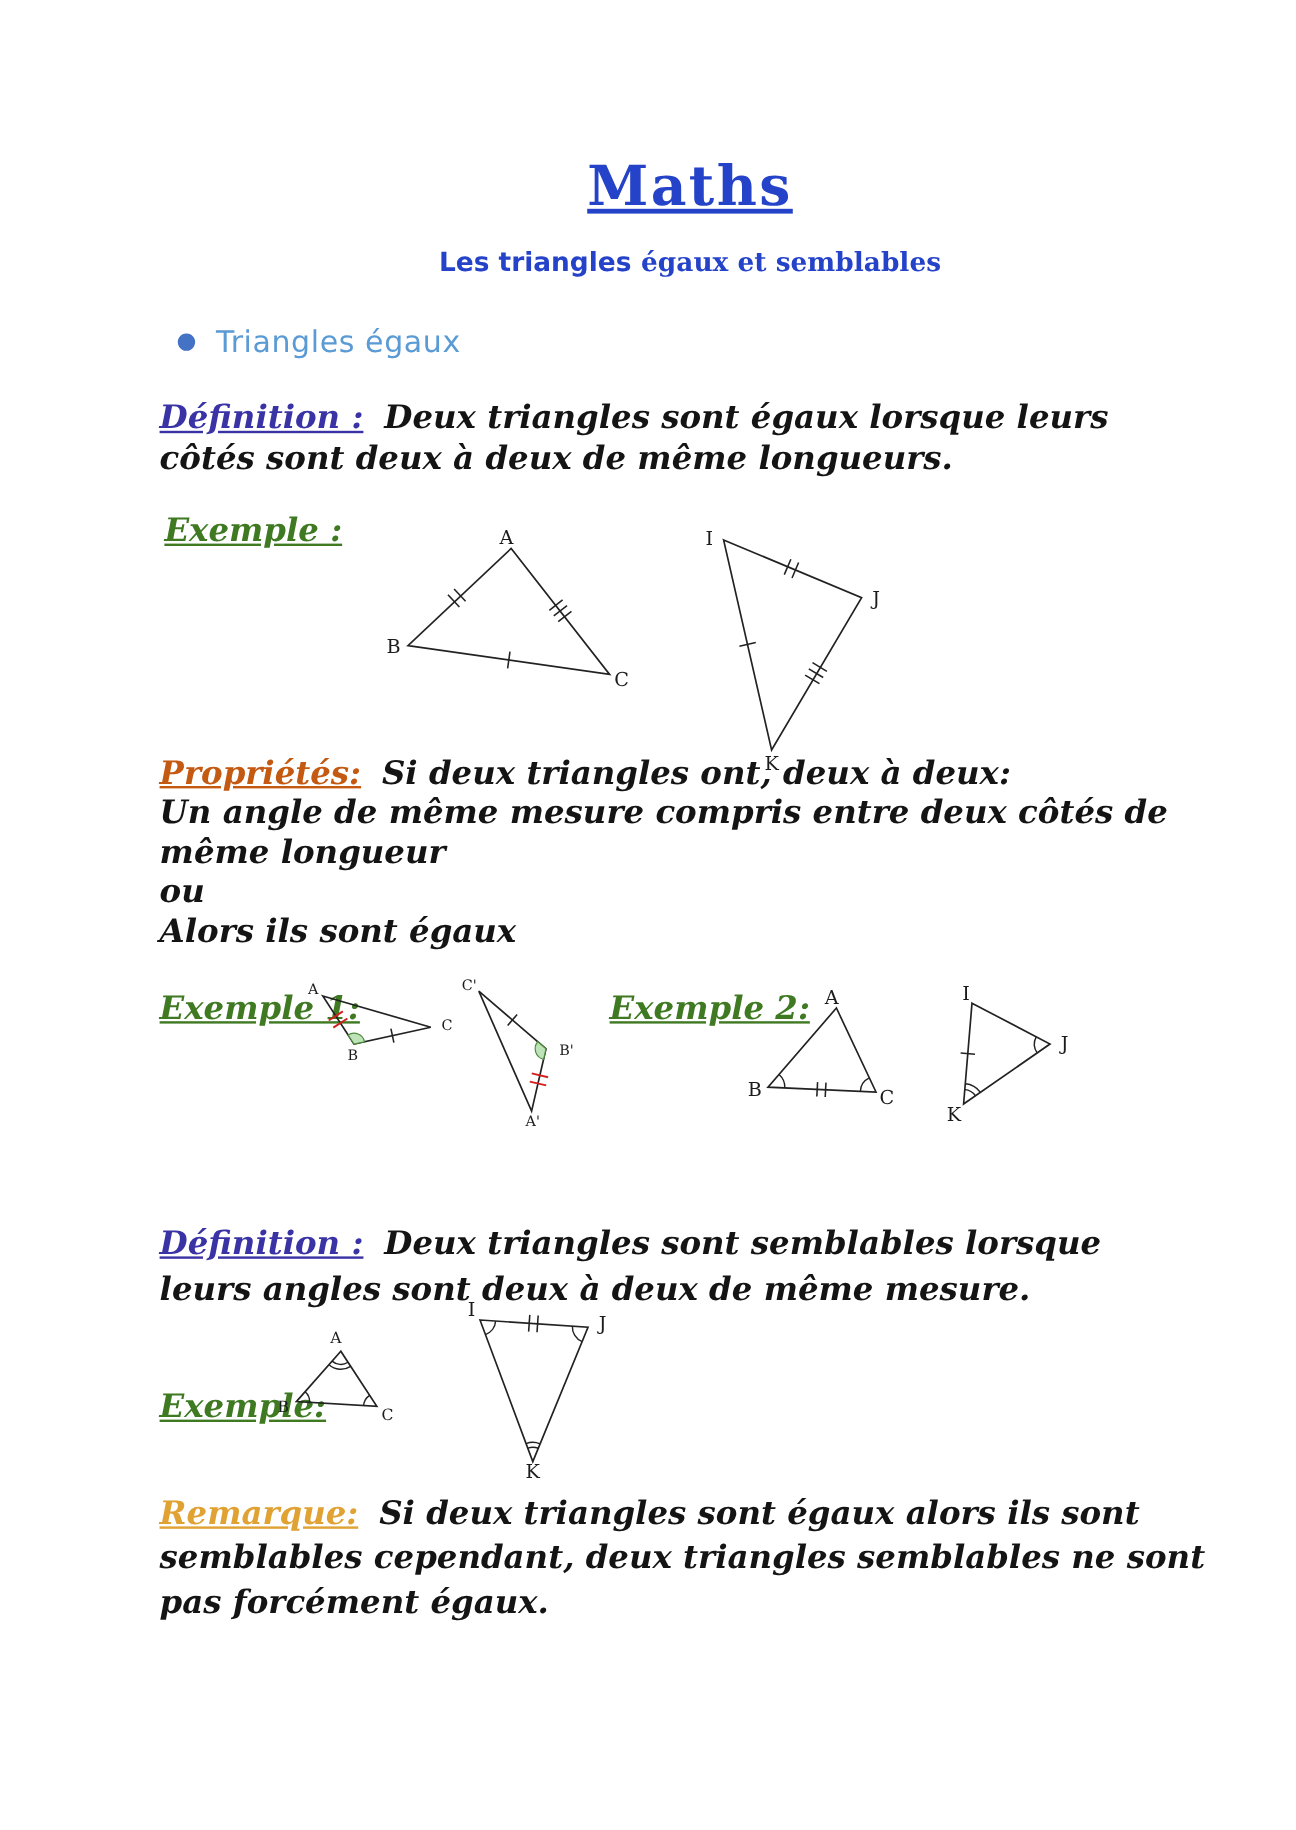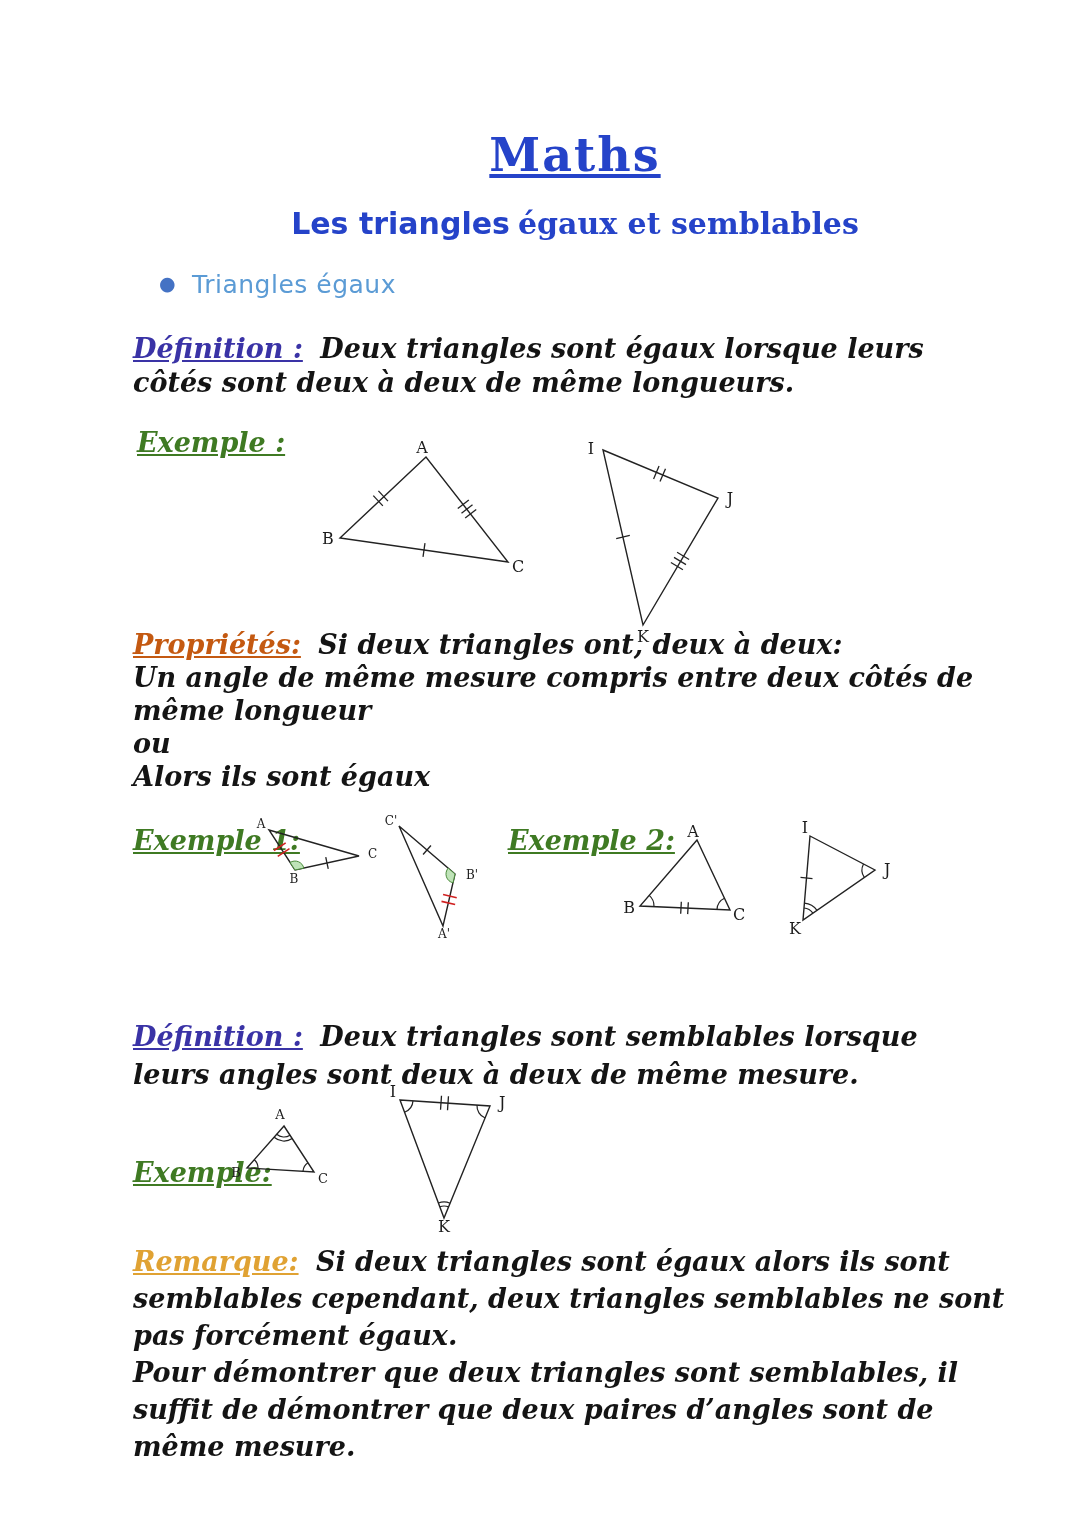--- a/index.html
+++ b/index.html
@@ -11,21 +11,21 @@
   }
   .abs { position:absolute; }
 
   .title {
     font-family:"DejaVu Serif", serif;
     font-size:46px; font-weight:bold; letter-spacing:2px;
     color:#2543c9; text-decoration:underline;
     text-align:center;
   }
   .subtitle {
-    font-size:30px; font-weight:bold; color:#2543c9; text-align:center;
+    font-size:22px; font-weight:bold; color:#2543c9; text-align:center;
   }
   .subtitle .part1 { font-family:"DejaVu Sans", sans-serif; font-weight:600; margin-right:8px; }
   .subtitle .part2 { font-family:"DejaVu Serif", serif; }
 
   .bullet-heading {
     color:#5b9bd5; font-family:"DejaVu Sans", sans-serif;
     font-size:25px; letter-spacing:0.5px;
   }
   .bullet-heading .dot { color:#4472c4; font-size:19px; margin-right:16px; vertical-align:3px; }
 
@@ -57,21 +57,21 @@
 <body>
 
 <div class="page">
 
   <h1 class="abs title" style="left:70px; top:128px; width:1010px;">Maths</h1>
 
   <div class="abs subtitle" style="left:70px; top:206px; width:1010px;">
     <span class="part1">Les triangles</span><span class="part2">égaux et semblables</span>
   </div>
 
-  <div class="abs bullet-heading" style="left:147px; top:270px;margin-left:12px;">
+  <div class="abs bullet-heading" style="left:147px; top:270px;">
     <span class="dot">●</span><span>Triangles égaux</span>
   </div>
 
   <p class="abs para" style="left:133px; top:332px; width:850px;">
     <span class="lbl lbl-def">Définition :</span>
     <span>Deux triangles sont égaux lorsque leurs côtés sont deux à deux de même longueurs.</span>
   </p>
 
   <p class="abs para" style="left:137px; top:426px;">
     <span class="lbl lbl-ex">Exemple :</span>
@@ -225,16 +225,15 @@
     <text x="14" y="89" text-anchor="middle" style="font-size:13px">B</text>
     <text x="101" y="95" text-anchor="middle" style="font-size:13px">C</text>
     <text x="171" y="9" text-anchor="middle">I</text>
     <text x="277" y="20" text-anchor="start">J</text>
     <text x="222" y="144" text-anchor="middle">K</text>
   </svg>
 
   <p class="abs para" style="left:133px; top:1243px; width:880px; line-height:37px;">
     <span class="lbl lbl-rem">Remarque:</span>
     <span>Si deux triangles sont égaux alors ils sont semblables cependant, deux triangles semblables ne sont pas forcément égaux.</span>
-    <span class="blockspan">Pour démontrer que deux triangles sont semblables, il suffit de démontrer que deux paires d’angles sont de même mesure.</span>
   </p>
 
 </div>
 
 </body></html>

